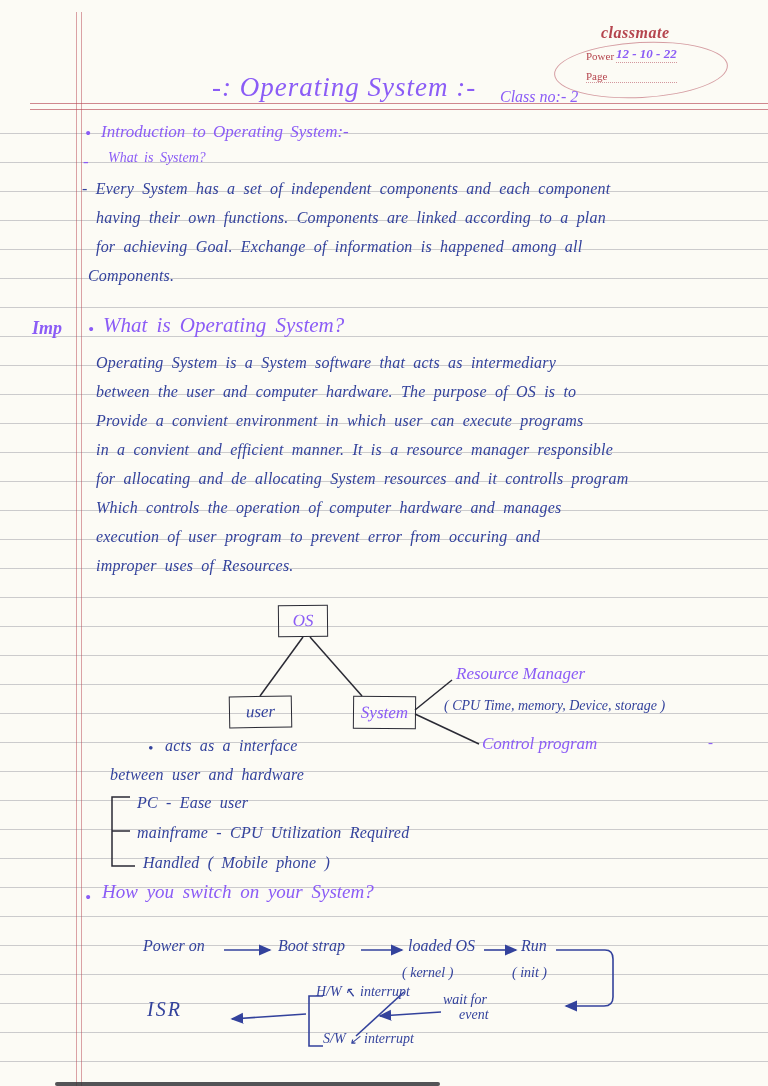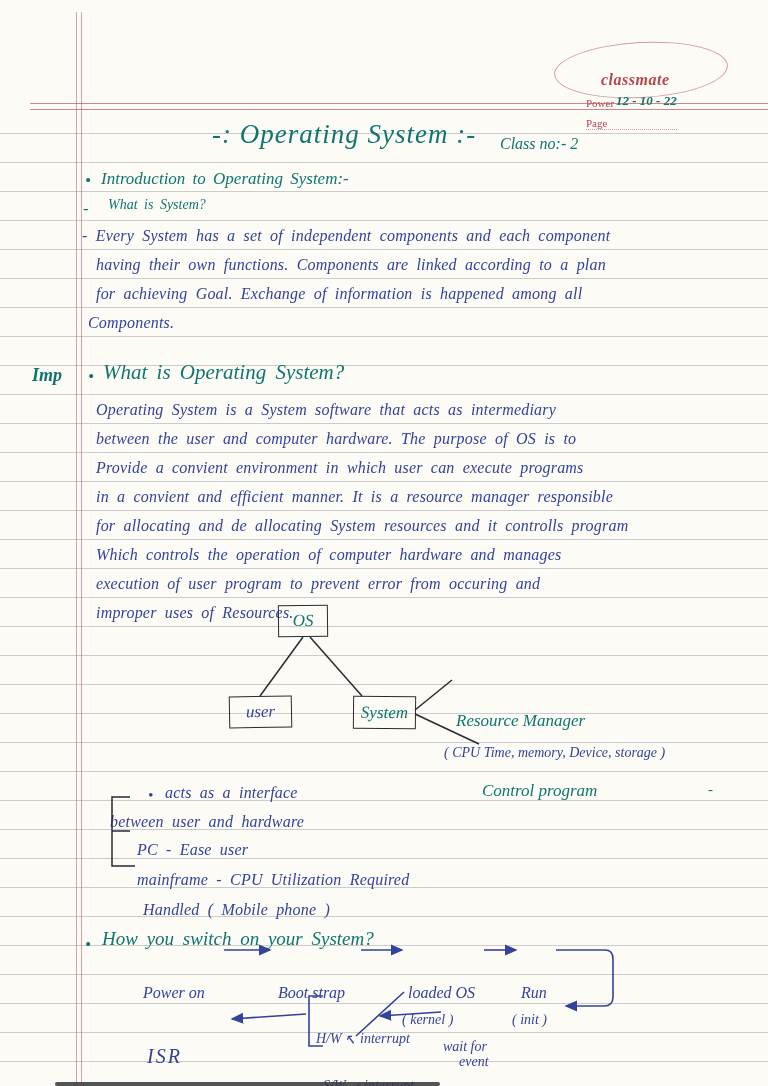--- a/index.html
+++ b/index.html
@@ -6,23 +6,23 @@
   #page{
     position:relative;width:768px;height:1086px;margin:0 auto;
     background:#fcfbf5;overflow:hidden;
     font-family:"Liberation Serif",serif;font-style:italic;
     color:#23232b;
   }
   .ruling{position:absolute;left:0;right:0;top:133px;bottom:0;
     background:repeating-linear-gradient(to bottom, rgba(125,125,138,.38) 0 1px, transparent 1px 29px);}
   .red-h{position:absolute;left:30px;right:0;height:1px;background:rgba(183,72,84,.65);}
   .red-v{position:absolute;top:12px;bottom:0;width:1px;background:rgba(183,72,84,.5);}
-  .txt{position:absolute;white-space:nowrap;margin-top:47px;}
+  .txt{position:absolute;white-space:nowrap;}
   .blue{color:#33429c;}
-  .black{color:#0f766e;}
+  .black{color:#8b5cf6;}
   .red{color:#b5454e;}
   .body-line{font-size:16px;letter-spacing:.2px;word-spacing:4px;text-align:center;}
   .small{font-size:14px;}
   .hbox{position:absolute;border:1.6px solid #2a2a34;background:transparent;
     display:flex;align-items:center;justify-content:center;font-size:17px;}
   svg.overlay{position:absolute;left:0;top:0;pointer-events:none;}
   .stamp{position:absolute;left:554px;top:42px;width:172px;height:54px;
     border:1.5px solid rgba(206,140,147,.85);border-radius:50%;transform:rotate(-3deg);}
   .dotline{display:inline-block;border-bottom:1px dotted rgba(206,140,147,.9);}
   .shadow-edge{position:absolute;left:55px;bottom:0;width:385px;height:4px;

